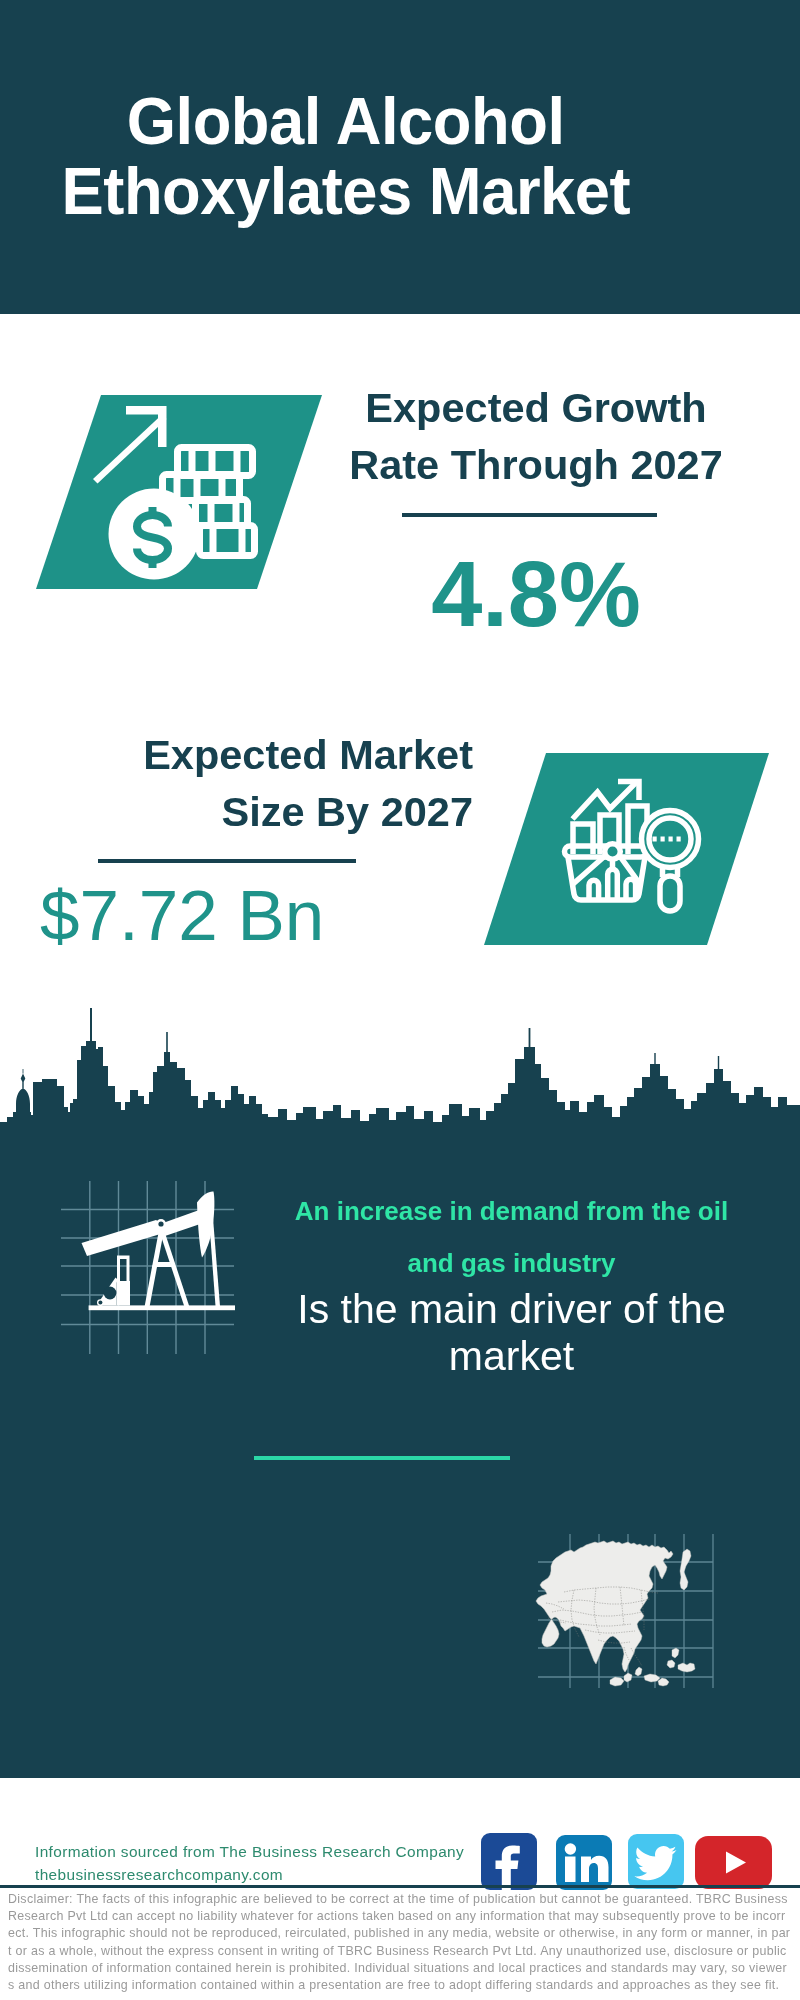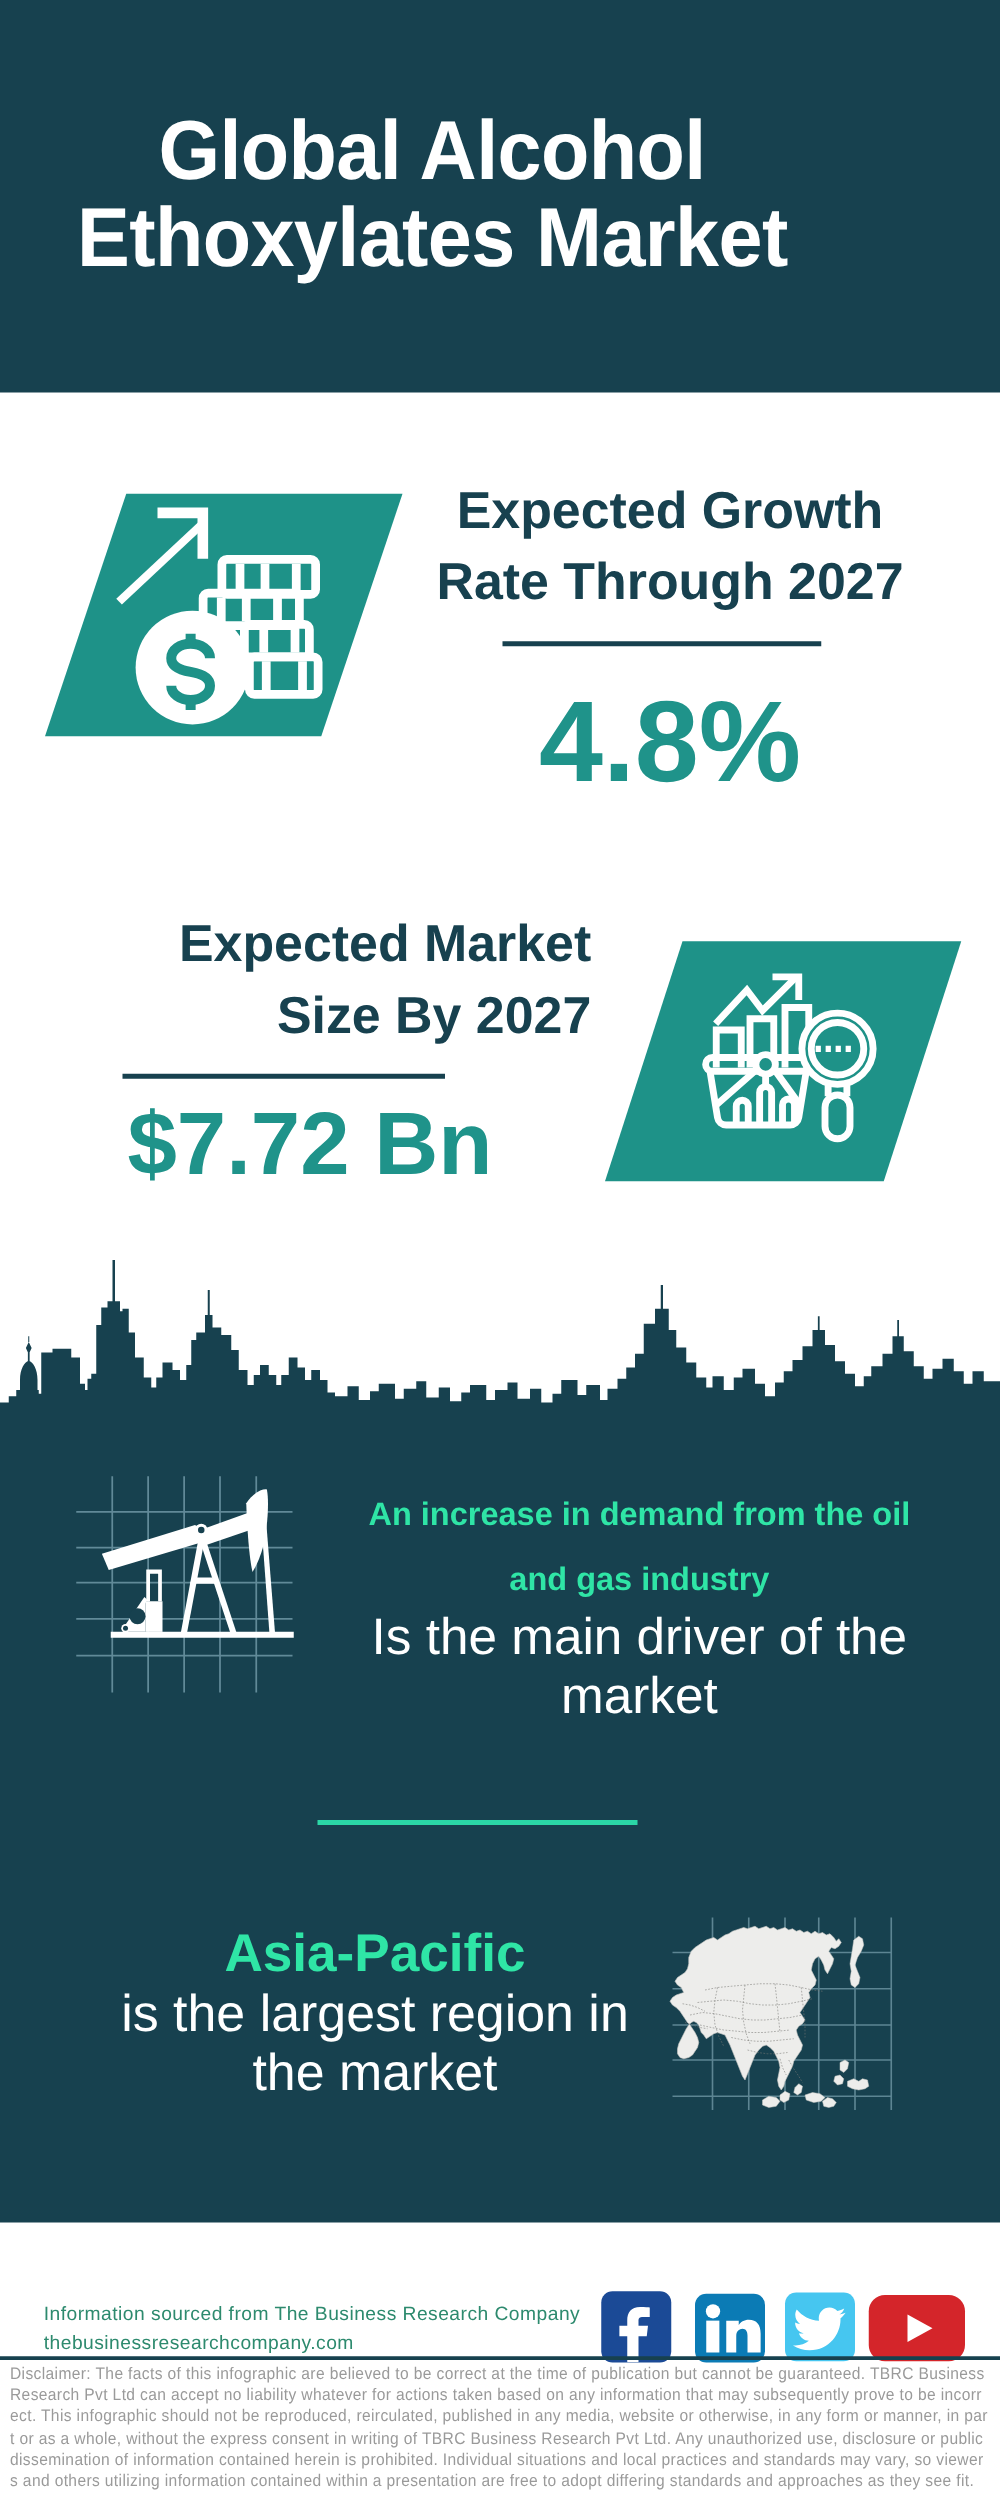--- a/index.html
+++ b/index.html
@@ -9,21 +9,21 @@
   .header{position:absolute;left:0;top:0;width:800px;height:314px;background:#17414f;}
   .header-title{position:absolute;left:0;top:86px;width:691px;text-align:center;color:#ffffff;font-size:67px;font-weight:bold;line-height:70px;letter-spacing:-0.5px;}
   .header-title>div{display:inline-block;transform:scaleX(0.945);transform-origin:center;}
   
   .stat1-title{position:absolute;left:316px;top:379px;width:440px;text-align:center;color:#17414f;font-size:41.5px;font-weight:bold;line-height:57px;}
   .stat1-rule{position:absolute;left:402px;top:513px;width:255px;height:4px;background:#17414f;}
   .stat1-value{position:absolute;left:316px;top:548px;width:440px;text-align:center;color:#1f938a;font-size:92px;font-weight:bold;line-height:92px;}
   
   .stat2-title{position:absolute;left:33px;top:726px;width:440px;text-align:right;color:#17414f;font-size:41.5px;font-weight:bold;line-height:57px;}
   .stat2-rule{position:absolute;left:98px;top:859px;width:258px;height:4px;background:#17414f;}
-  .stat2-value{position:absolute;left:28px;top:880px;width:440px;text-align:center;color:#1f938a;font-size:71px;font-weight:bold;line-height:71px;}
+  .stat2-value{position:absolute;left:40px;top:880px;width:440px;color:#1f938a;font-size:71px;font-weight:normal;line-height:71px;}
   
   .para{position:absolute;}
   .para svg{display:block;overflow:visible;}
   
   .mid{position:absolute;left:0;top:1128px;width:800px;height:650px;background:#17414f;}
   .discl-rule{position:absolute;left:0;top:1885px;width:800px;height:3px;background:#17414f;}
   .skyline{position:absolute;left:0;top:1000px;width:800px;height:160px;}
   .driver-text{position:absolute;left:286px;top:1183px;width:451px;text-align:center;font-size:41px;line-height:46.5px;color:#ffffff;}
   .driver-text .hl{font-size:26px;font-weight:bold;}
   .hl{color:#2fe5a6;}
@@ -203,24 +203,20 @@
         <path d="M47,100 L57,102 L67,103 L77,103 L87,102 L97,101"></path>
         <path d="M60,110 L68,112 L76,113 L84,113 L92,112"></path>
         <path d="M93,118 L97,125 L101,131 L104,136"></path>
         <path d="M86,117 L88,124 L91,130"></path>
         <path d="M8,73 L14,74 L20,76 L26,79"></path>
         <path d="M10,88 L16,90 L22,92 L28,93"></path>
       </g>
     </g>
   </svg>
 
-  <div class="region-text">
-    <span class="hl">Asia-Pacific</span><br>
-    <span>is the largest region in the market</span>
-  </div>
 
   <div class="footer">
     <div class="footer-text">
       <div>Information sourced from The Business Research Company</div>
       <div>thebusinessresearchcompany.com</div>
     </div>
     <a class="soc" style="left:481px;top:1805px;width:56px;height:57px;background:#1b4a96;">
       <svg viewBox="0 0 56 57">
           <path fill="#ffffff" d="M33.6,20.5 h5.2 v-7.6 c-0.9,-0.1 -4,-0.4 -7.6,-0.4 c-7.5,0 -10.4,4.7 -10.4,10.6 v4.4 h-6.3 v8.5 h6.3 V57 h9 V36 h6.6 l1,-8.5 h-7.6 v-3.6 C29.8,21.5 30.4,20.5 33.6,20.5 Z"></path>
         </svg>

